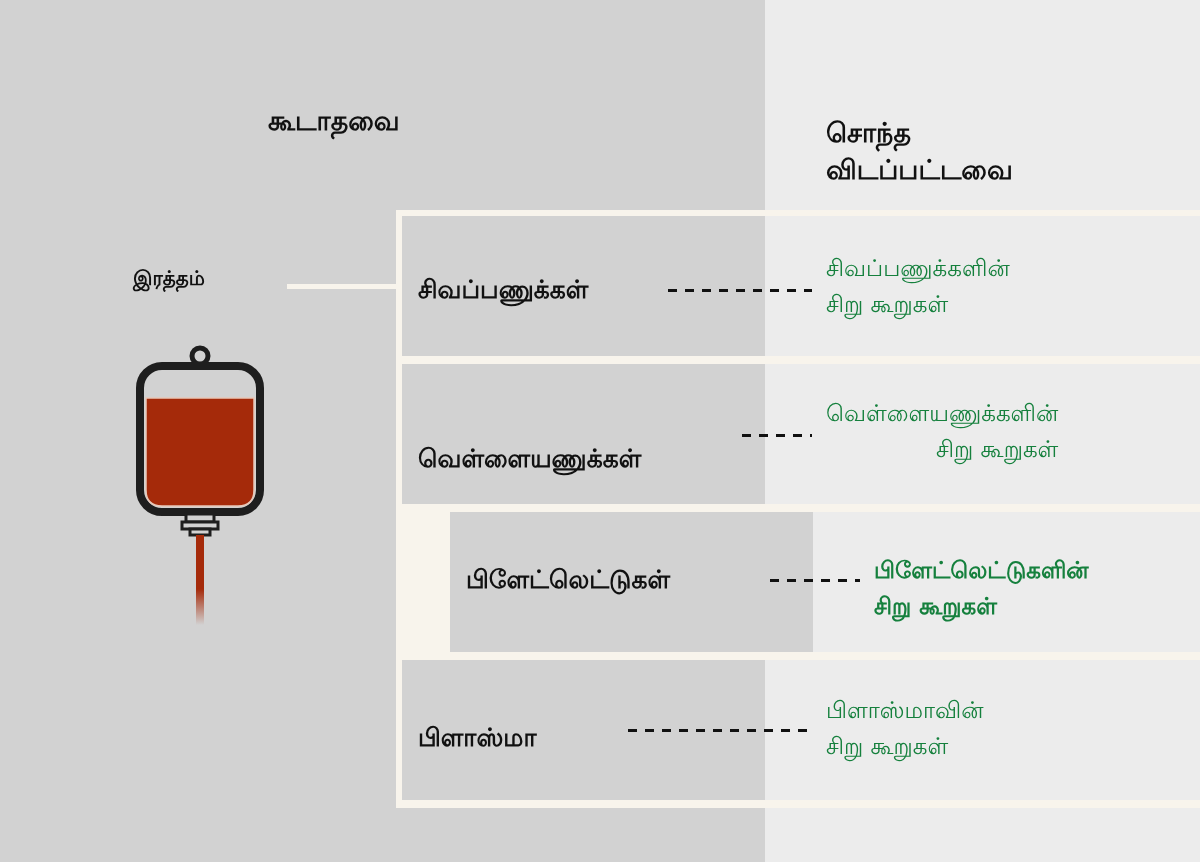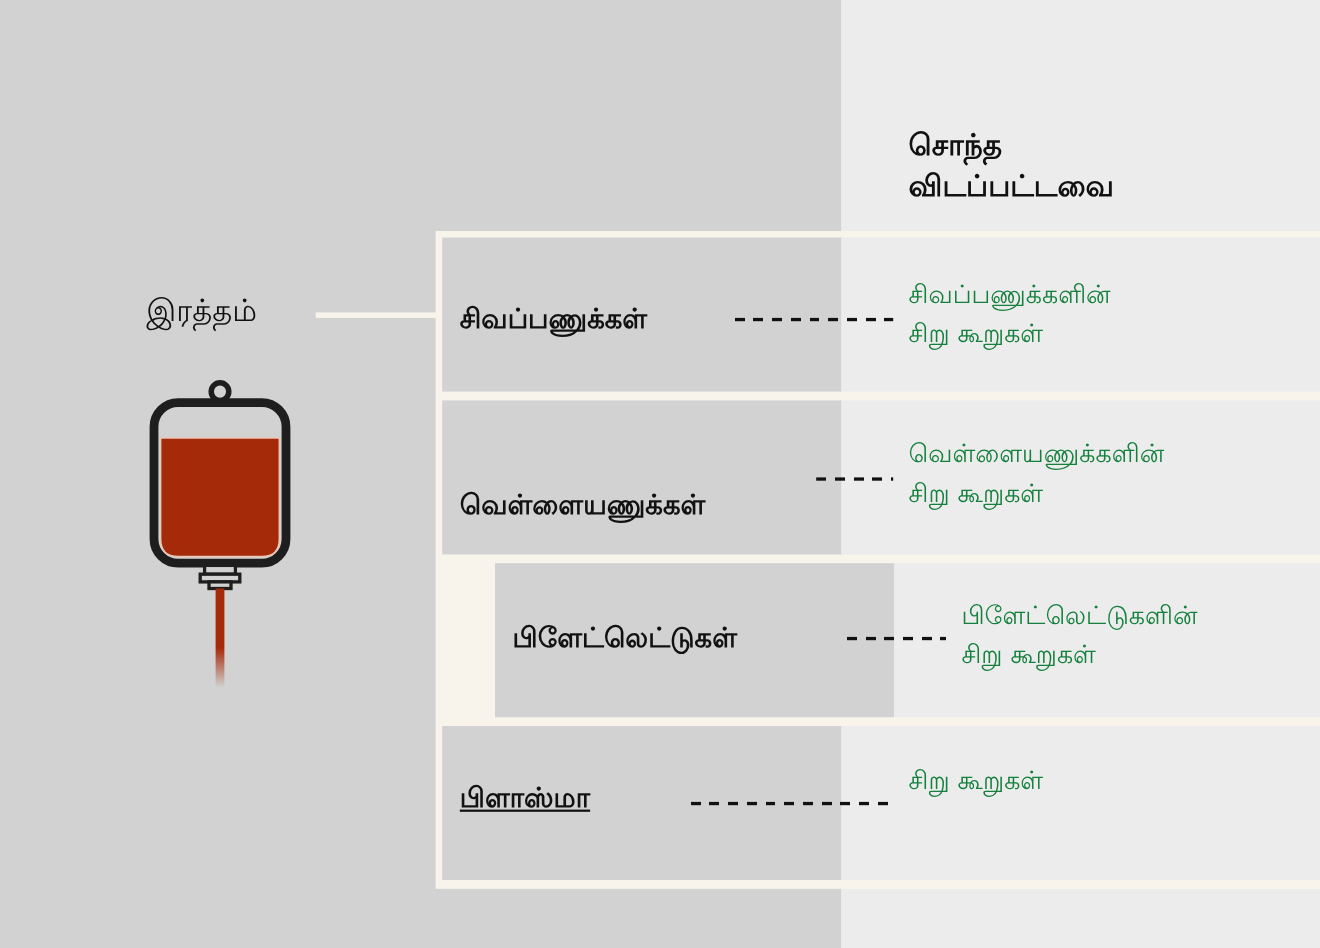--- a/index.html
+++ b/index.html
@@ -35,22 +35,22 @@
       margin: 0;
     }
     .heading span { display: block; white-space: nowrap; }
     .heading-left { left: 268px; top: 102px; }
     .heading-right { left: 826px; top: 82px; margin-top: 32px; }
 
     .source-label {
       position: absolute;
       left: 133px;
       top: 266px;
-      font-size: 28px;
-      font-weight: normal;
+      font-size: 20px;
+      font-weight: bold;
       white-space: nowrap;
     }
     .connector {
       position: absolute;
       left: 287px;
       top: 284px;
       width: 112px;
       height: 5px;
       background: #f8f4ec;
     }
@@ -112,20 +112,21 @@
       height: 285px;
     }
   </style>
 </head>
 <body>
 
 <div class="bg-left"></div>
 <div class="bg-right"></div>
 
 <h2 class="heading heading-left">
+  <span>கூடாதவை</span>
 </h2>
 
 <h2 class="heading heading-right">
   <span>சொந்த</span>
   <span>விடப்பட்டவை</span>
 </h2>
 
 <div class="source-label">இரத்தம்</div>
 <div class="connector"></div>
 
@@ -162,40 +163,41 @@
       <span>சிவப்பணுக்களின்</span>
       <span>சிறு கூறுகள்</span>
     </div>
   </div>
 
   <div class="row" style="top:154px;">
     <div class="cell-left"></div>
     <div class="cell-right"></div>
     <div class="item-label" style="top:56px;margin-top:24px;">வெள்ளையணுக்கள்</div>
     <div class="dash" style="left:340px; width:70px; top:70px;"></div>
-    <div class="result" style="top:31px;">
+    <div class="result" style="top:31px;text-align:right;">
       <span>வெள்ளையணுக்களின்</span>
       <span>சிறு கூறுகள்</span>
     </div>
   </div>
 
   <div class="row" style="top:302px;margin-left:48px;">
     <div class="cell-left"></div>
     <div class="cell-right"></div>
     <div class="item-label" style="top:53px;">பிளேட்லெட்டுகள்</div>
     <div class="dash" style="left:320px; width:90px; top:67px;"></div>
-    <div class="result" style="top:30px;">
+    <div class="result" style="top:40px;font-weight:bold;">
       <span>பிளேட்லெட்டுகளின்</span>
       <span>சிறு கூறுகள்</span>
     </div>
   </div>
 
   <div class="row" style="top:450px;">
     <div class="cell-left"></div>
     <div class="cell-right"></div>
-    <div class="item-label" style="top:51px;text-decoration:underline;">பிளாஸ்மா</div>
+    <div class="item-label" style="top:63px;">பிளாஸ்மா</div>
     <div class="dash" style="left:226px; width:184px; top:69px;"></div>
     <div class="result" style="top:32px;">
+      <span>பிளாஸ்மாவின்</span>
       <span>சிறு கூறுகள்</span>
     </div>
   </div>
 
 </div>
 
 </body></html>

